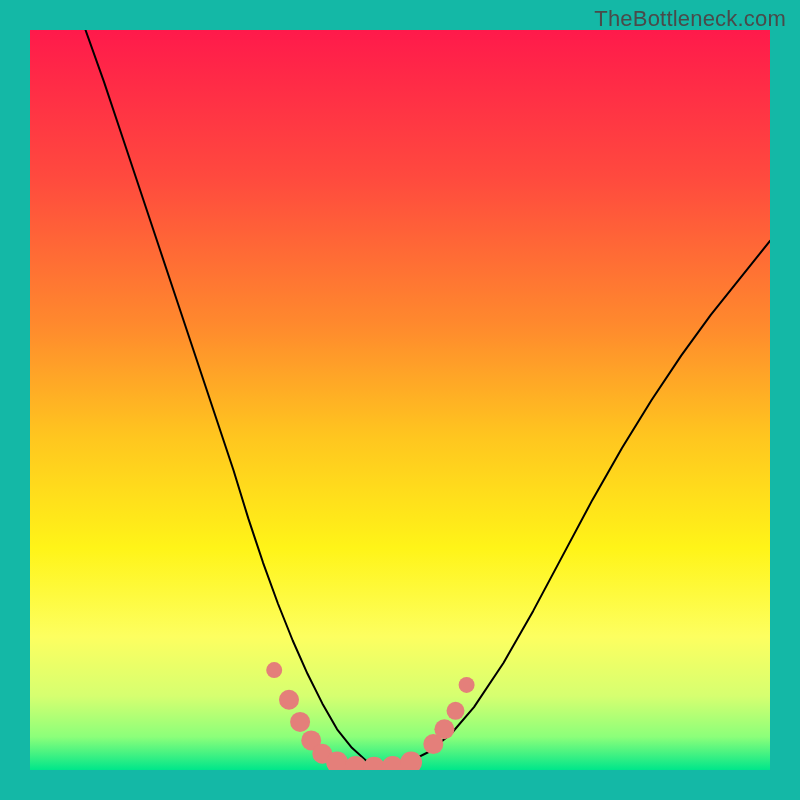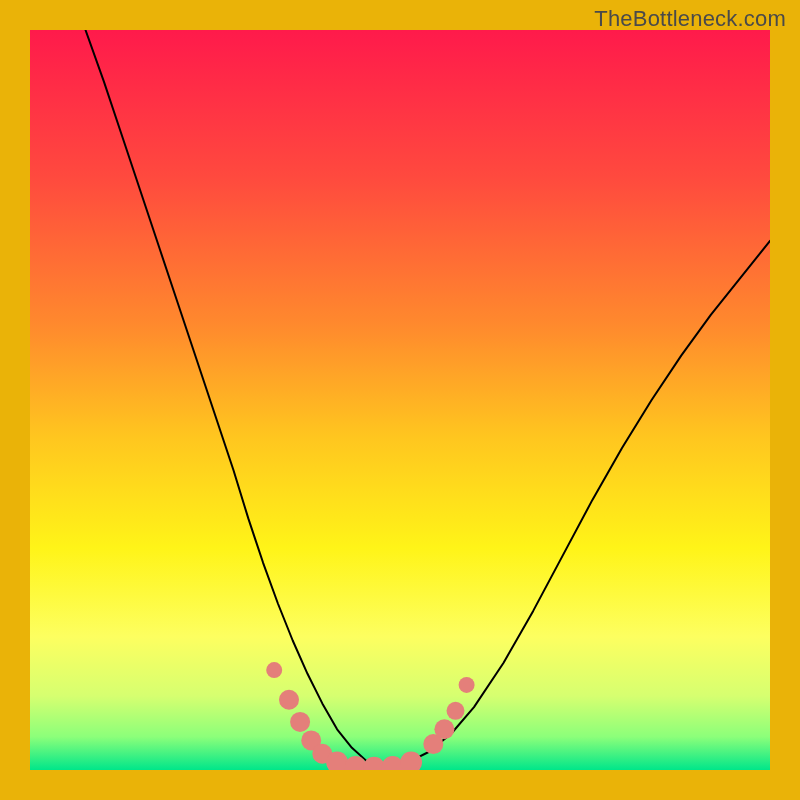--- a/index.html
+++ b/index.html
@@ -1,21 +1,21 @@
 <!DOCTYPE html>
 <html><head>
 <meta charset="utf-8">
 <style>
   * { margin: 0; padding: 0; box-sizing: border-box; }
   html, body { width: 800px; height: 800px; overflow: hidden; background: #000; }
   .frame {
     position: relative;
     width: 800px;
     height: 800px;
-    background: #eab308;
+    background: #14b8a6;
   }
   .plot-area {
     position: absolute;
     left: 30px;
     top: 30px;
     width: 740px;
     height: 740px;
   }
   .watermark {
     position: absolute;

